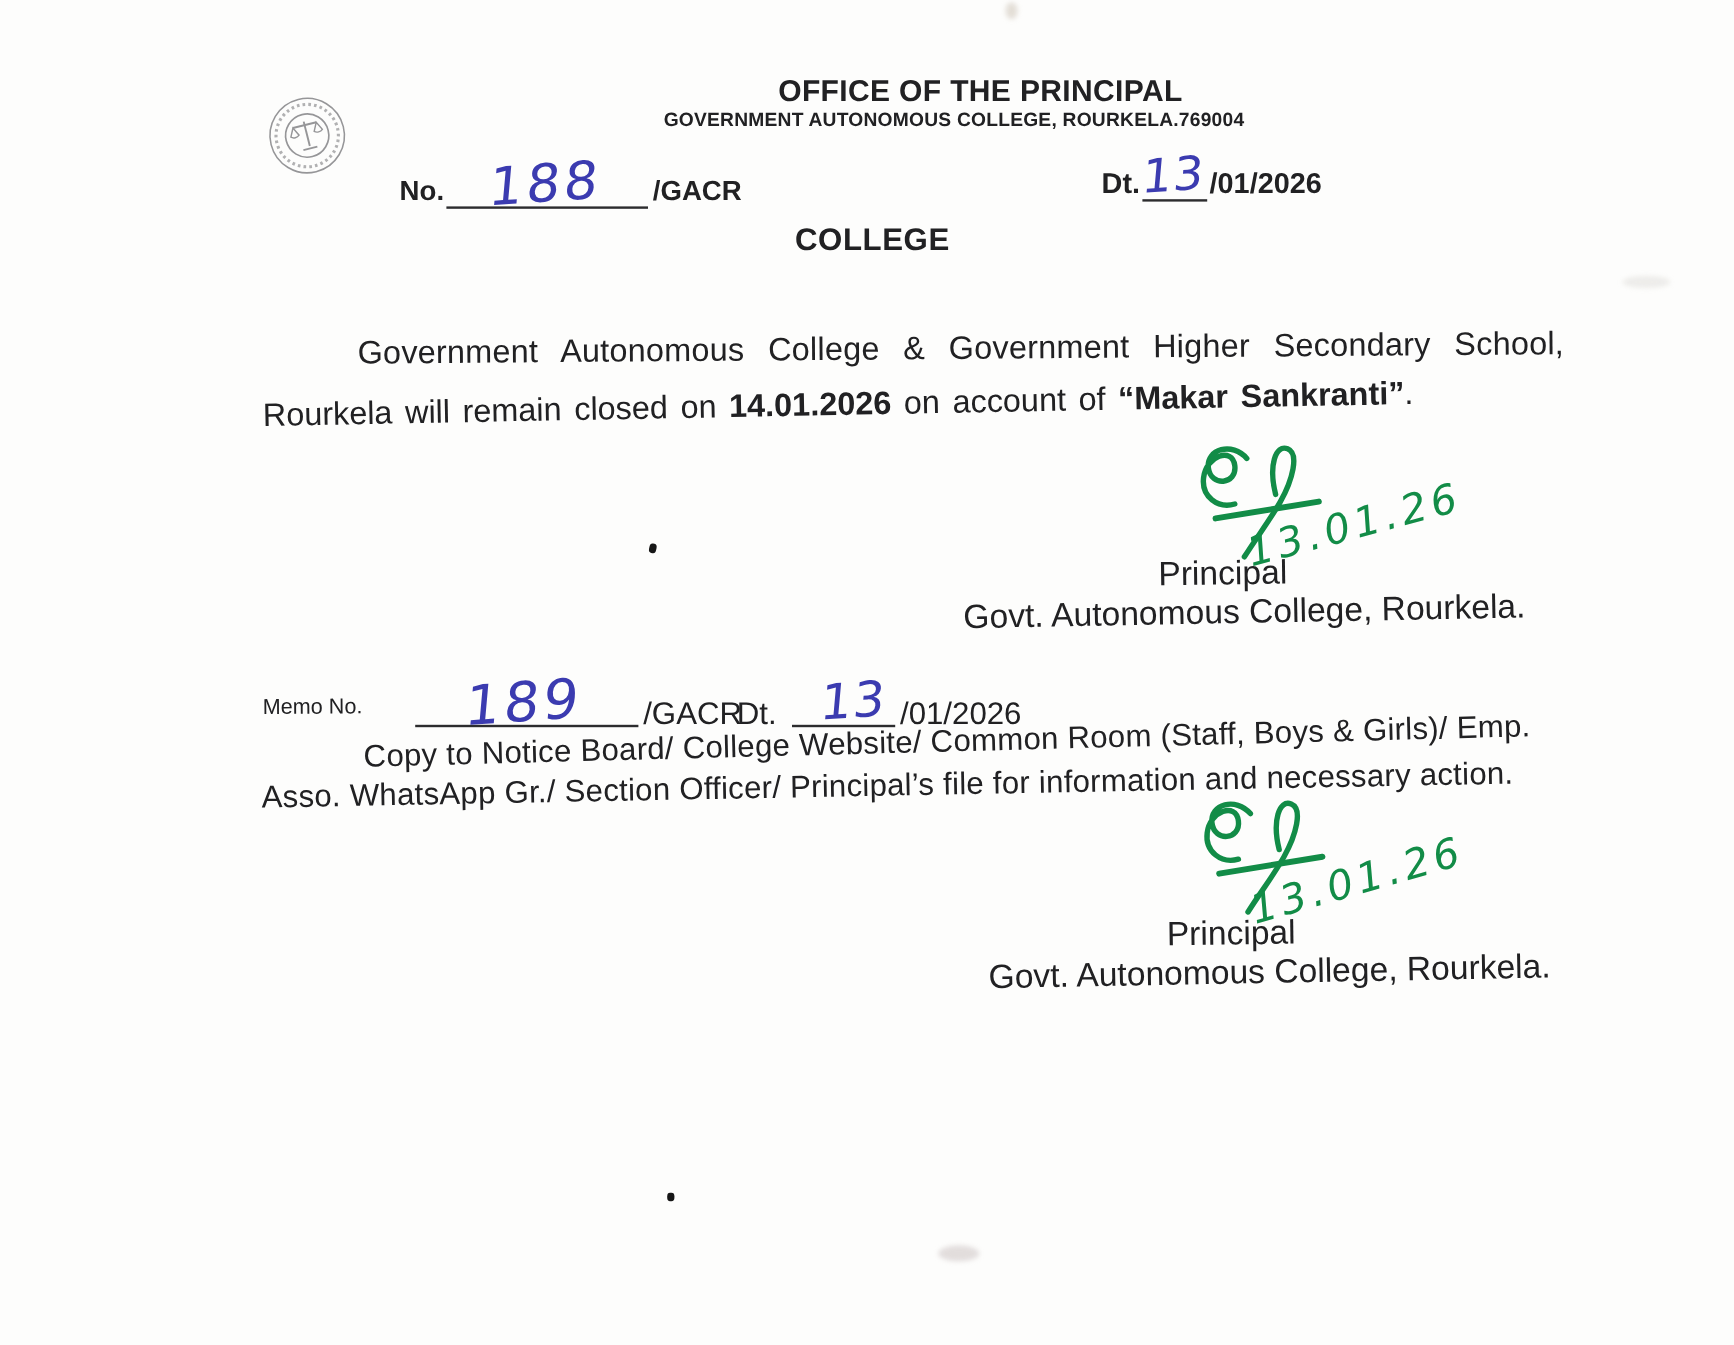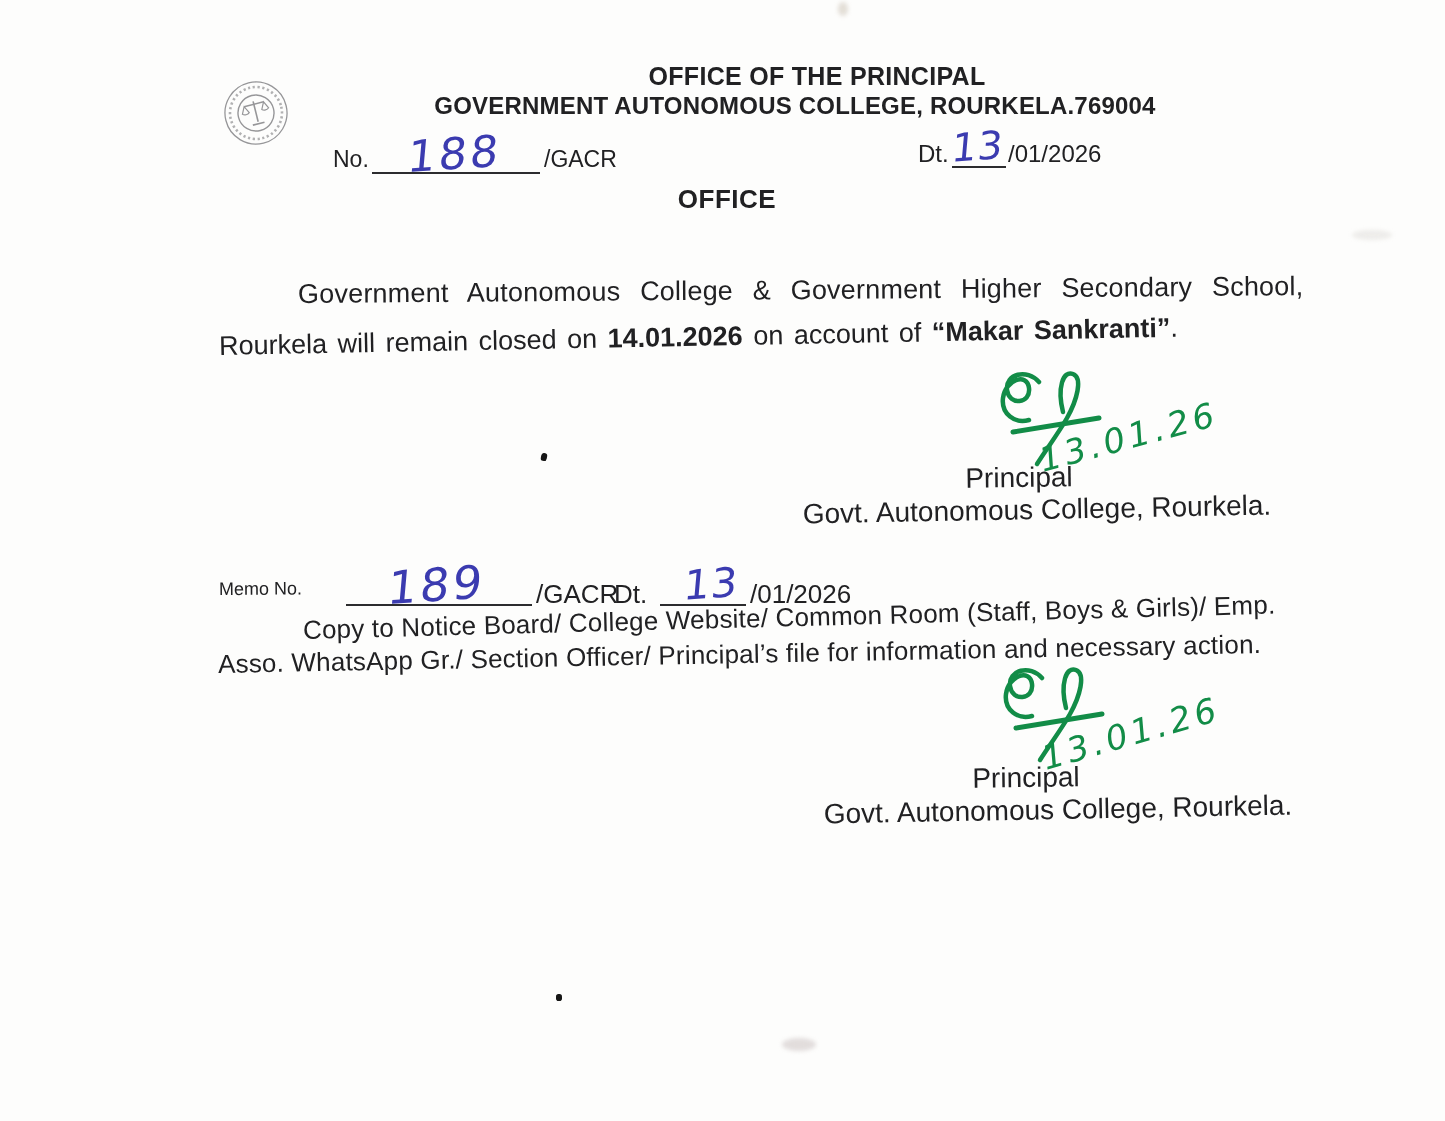--- a/index.html
+++ b/index.html
@@ -4,22 +4,22 @@
 <style>
   html,body{margin:0;padding:0;background:#e8e8e8;}
   .page{
     position:relative;width:1445px;height:1121px;background:#fdfdfc;
     font-family:"Liberation Sans",sans-serif;color:#212123;overflow:hidden;
   }
   
   .hdr-line1{position:absolute;top:62px;left:797px;transform:translateX(-50%);
     font-size:25px;font-weight:700;letter-spacing:.3px;white-space:nowrap;margin-left:20px;}
   .hdr-line2{position:absolute;top:92px;left:795px;transform:translateX(-50%);
-    font-size:24px;font-weight:700;letter-spacing:.2px;white-space:nowrap;}
-  .ref-label{position:absolute;font-size:23px;font-weight:400;white-space:nowrap;}
+    font-size:16px;font-weight:700;letter-spacing:.2px;white-space:nowrap;}
+  .ref-label{position:absolute;font-size:23px;font-weight:700;white-space:nowrap;}
   .no-label{top:146px;left:333px;}
   .no-suffix{top:146px;left:544px;}
   .dt-label{top:140px;left:918px;font-size:24px;}
   .dt-suffix{top:140px;left:1008px;font-size:24px;}
   .blank{position:absolute;border-bottom:2.5px solid #2c2c2e;height:26px;}
   .no-blank{top:146px;left:372px;width:168px;}
   .dt-blank{top:140px;left:952px;width:54px;}
   .memo-no-blank{top:578px;left:346px;width:186px;}
   .memo-dt-blank{top:578px;left:660px;width:86px;}
   
@@ -93,21 +93,21 @@
   <span class="ref-label no-label">No.</span>
   <span class="blank no-blank"></span>
   <span class="hw hw-188">188</span>
   <span class="ref-label no-suffix">/GACR</span>
 
   <span class="ref-label dt-label">Dt.</span>
   <span class="blank dt-blank"></span>
   <span class="hw hw-dt1">13</span>
   <span class="ref-label dt-suffix">/01/2026</span>
 
-  <div class="notice-title">OFFICE</div>
+  <div class="notice-title">COLLEGE</div>
 
   <div class="body-line1">Government Autonomous College &amp; Government Higher Secondary School,</div>
   <div class="body-line2"><span>Rourkela will remain closed on </span><span class="b">14.01.2026</span><span> on account of </span><span class="b">“Makar Sankranti”</span><span>.</span></div>
 
   <svg class="scribble sig1-svg" width="250" height="120" viewBox="0 0 250 120">
     <path stroke-width="4.5" d="M54,16 C42,2 20,8 22,24 C24,40 46,38 44,22 C42,6 20,14 18,32 C16,48 30,58 44,54"></path>
     <path stroke-width="4.5" d="M78,46 C72,22 78,4 88,8 C98,12 92,34 82,52 C73,68 62,82 52,98"></path>
     <path stroke-width="5" d="M28,66 L114,52"></path>
     <text transform="translate(58,106) rotate(-15)" font-size="34" letter-spacing="4">13.01.26</text>
   </svg>

